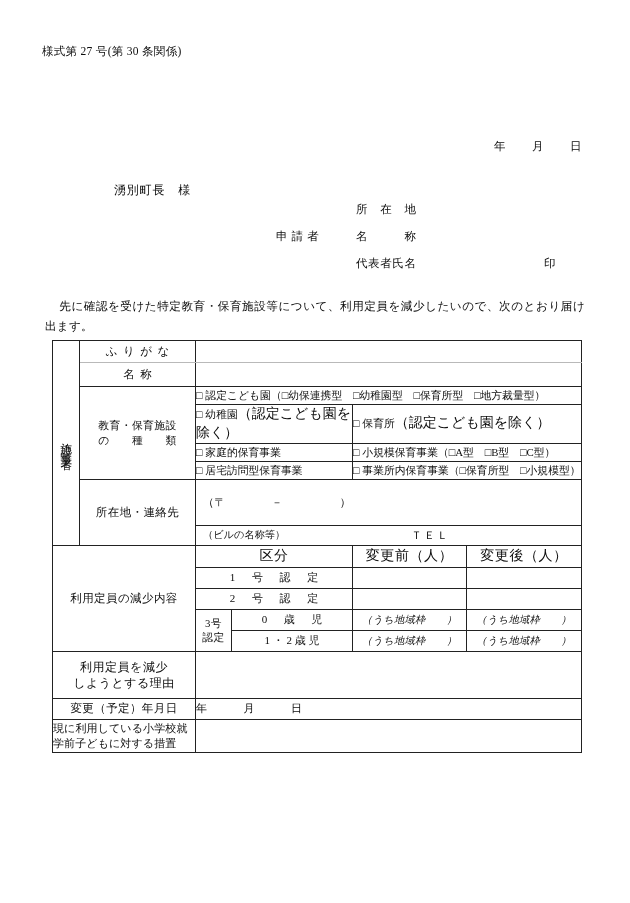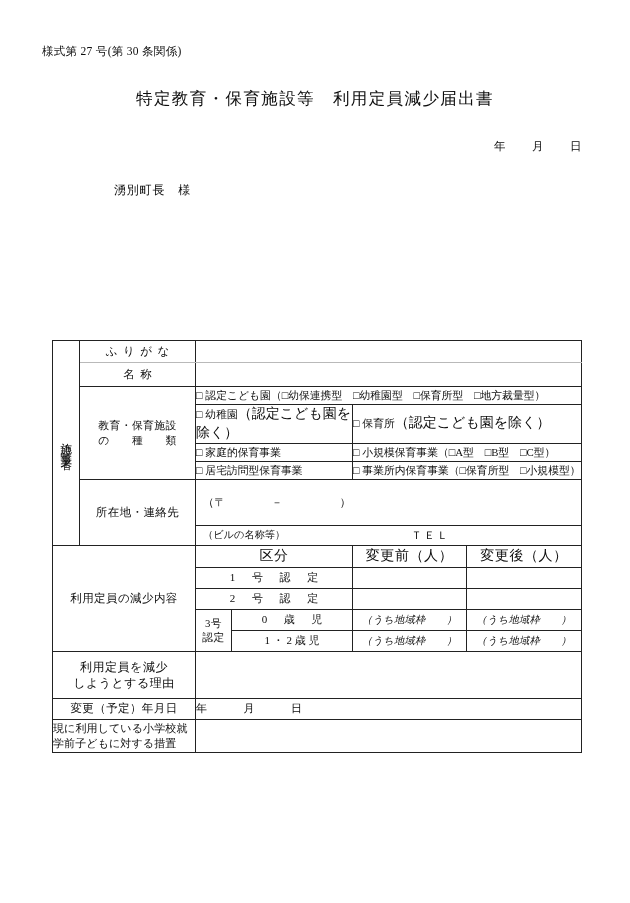--- a/index.html
+++ b/index.html
@@ -195,31 +195,44 @@
   }
   .footnote .g2 { display: inline-block; width: 18px; }
 </style>
 </head>
 <body>
 
 <div class="page">
 
   <div class="form-no">様式第 27 号(第 30 条関係)</div>
 
-  <div class="doc-title">特定教育・保育施設等　利用定員減少届出書</div>
 
   <div class="date-line">
     <span>年</span><span class="sp"></span><span>月</span><span class="sp"></span><span>日</span>
   </div>
 
   <div class="addressee">
     <span>湧別町長</span><span class="gap"></span><span>様</span>
   </div>
 
-
+  <div class="applicant-block">
+    <div class="ab-row">
+      <span class="ab-field">所　在　地</span>
+    </div>
+    <div class="ab-row">
+      <span class="ab-lead">申 請 者</span>
+      <span class="ab-field">名　　　称</span>
+    </div>
+    <div class="ab-row">
+      <span class="ab-field">代表者氏名</span>
+      <span class="ab-seal">印</span>
+    </div>
+  </div>
+
+  <div class="intro"><span class="indent"></span><span>先に確認を受けた特定教育・保育施設等について、利用定員を減少したいので、次のとおり届け出ます。</span></div>
 
   <table class="form-table">
     <colgroup>
       <col style="width:27px">
       <col style="width:116px">
       <col style="width:36px">
       <col style="width:121px">
       <col style="width:114px">
       <col style="width:115px">
     </colgroup>

